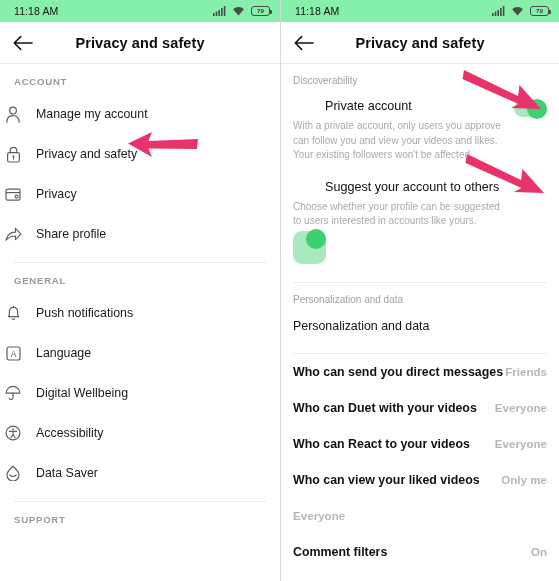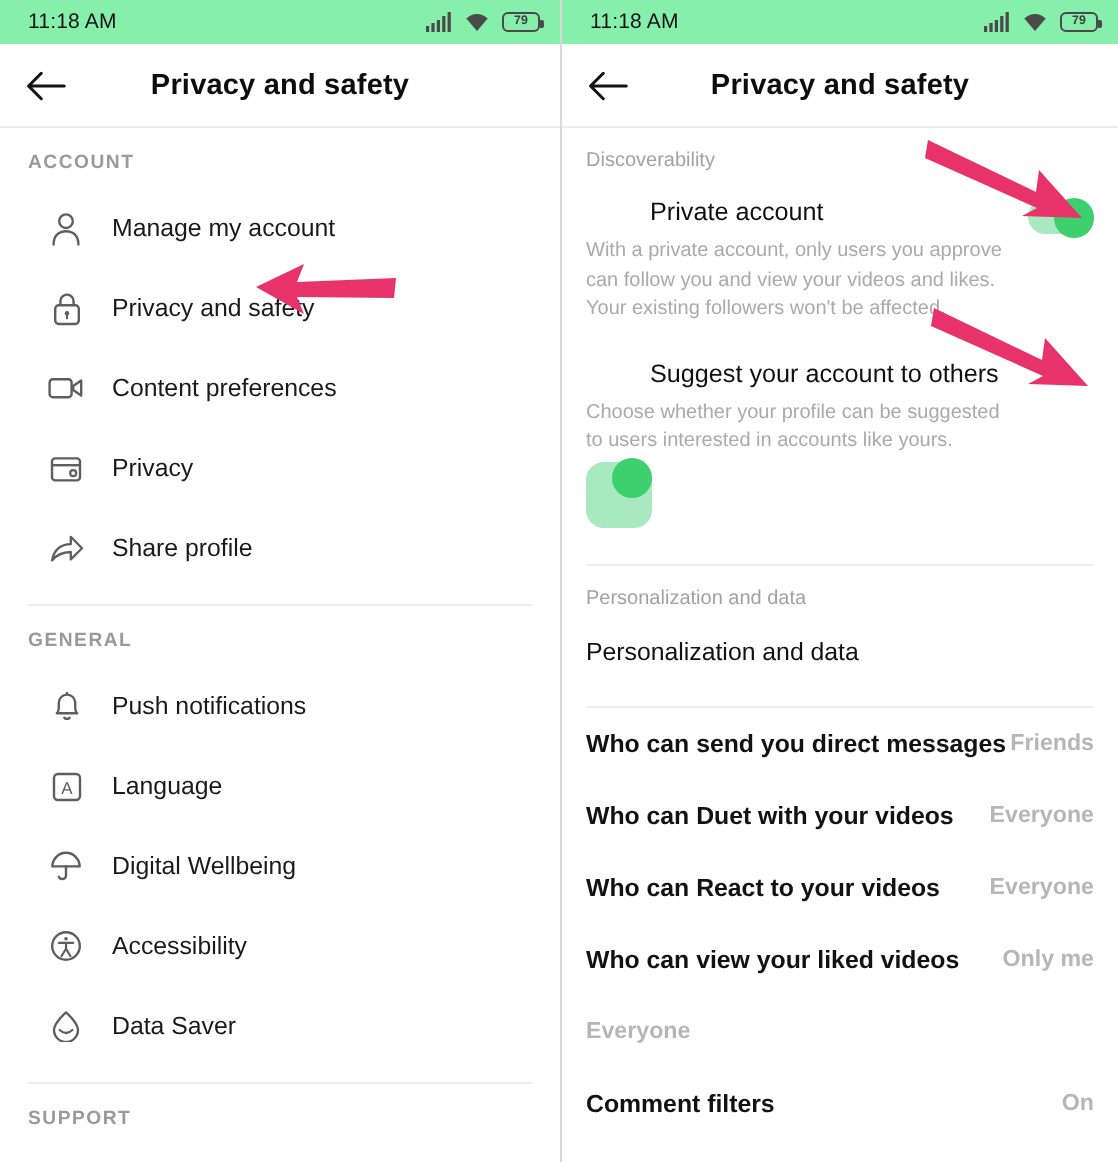--- a/index.html
+++ b/index.html
@@ -53,21 +53,21 @@
   }
 
   
   .section-head {
     font-size: 9.6px; color: #9a9a9a; letter-spacing: .75px;
     font-weight: 600; padding: 0 14px; height: 30px;
     display: flex; align-items: flex-end; padding-bottom: 7px;
   }
   .menu-row {
     display: flex; align-items: center; height: 40px;
-    padding: 0 24px; gap: 14px; cursor: pointer;
+    padding: 0 4px; gap: 14px; cursor: pointer;
   }
   .menu-icon { width: 18px; height: 18px; flex: 0 0 18px; display: flex; align-items: center; justify-content: center; }
   .menu-label { font-size: 12.4px; color: #1a1a1a; }
   .divider { height: 1px; background: #ededed; margin: 8px 14px 0 14px; }
 
   
   .r-group-head {
     font-size: 10px; color: #a2a2a2; padding: 0 12px;
     height: 28px; display: flex; align-items: flex-end; padding-bottom: 6px;
   }
@@ -155,29 +155,20 @@
         <svg width="15" height="17" viewBox="0 0 15 17">
             <rect x="1.6" y="6.6" width="11.8" height="9.4" rx="1.8" stroke="#5e5e5e" stroke-width="1.2" fill="none"></rect>
             <path d="M4.2 6.6 V4.6 A3.3 3.3 0 0 1 10.8 4.6 V6.6" stroke="#5e5e5e" stroke-width="1.2" fill="none"></path>
             <circle cx="7.5" cy="10.6" r="1.1" fill="#5e5e5e"></circle>
             <rect x="7" y="11.2" width="1" height="2.4" fill="#5e5e5e"></rect>
           </svg>
       </span>
       <span class="menu-label">Privacy and safety</span>
     </div>
 
-    <div class="menu-row">
-      <span class="menu-icon">
-        <svg width="18" height="14" viewBox="0 0 18 14">
-            <rect x="0.8" y="2.6" width="11" height="9" rx="1.6" stroke="#5e5e5e" stroke-width="1.2" fill="none"></rect>
-            <path d="M12.6 6 L16.6 3.2 V10.8 L12.6 8 Z" stroke="#5e5e5e" stroke-width="1.2" fill="none" stroke-linejoin="round"></path>
-          </svg>
-      </span>
-      <span class="menu-label">Content preferences</span>
-    </div>
 
     <div class="menu-row">
       <span class="menu-icon">
         <svg width="16" height="15" viewBox="0 0 16 15">
             <rect x="1" y="2.2" width="14" height="11" rx="1.6" stroke="#5e5e5e" stroke-width="1.2" fill="none"></rect>
             <path d="M1 5.6 H15" stroke="#5e5e5e" stroke-width="1.2"></path>
             <circle cx="11.6" cy="9.6" r="1.5" stroke="#5e5e5e" stroke-width="1.1" fill="none"></circle>
           </svg>
       </span>
       <span class="menu-label">Privacy</span>

